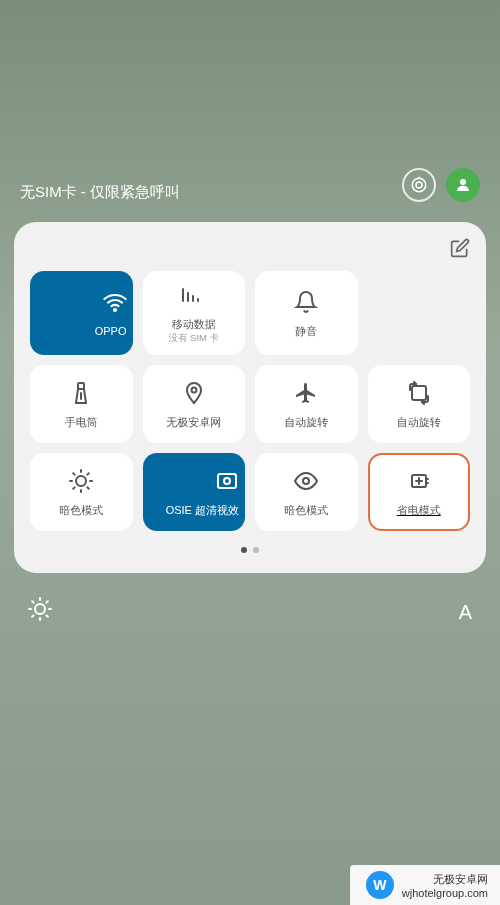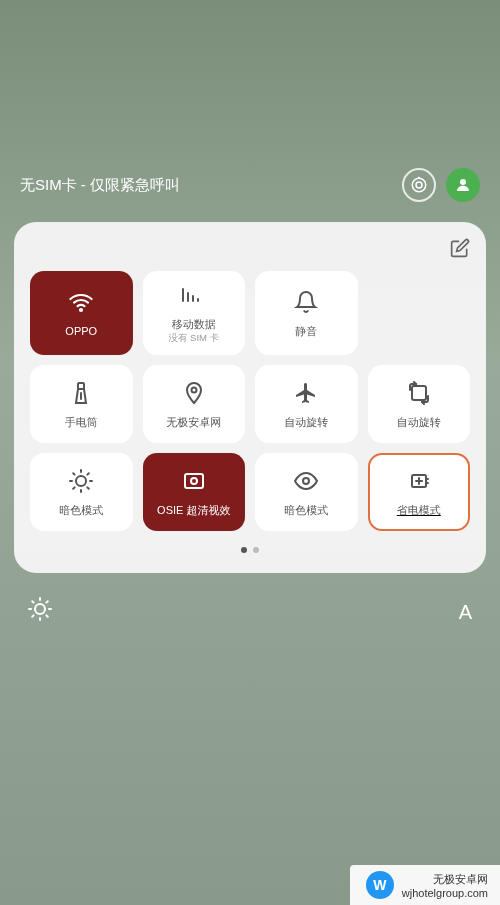--- a/index.html
+++ b/index.html
@@ -39,21 +39,21 @@
       font-weight: 400;
       margin-top: 6px;
       color: rgba(255,255,255,0.95);
     }
 
     
     .top-status {
       position: relative;
       z-index: 10;
       display: flex;
-      align-items: center;
+      align-items: flex-end;
       justify-content: space-between;
       padding: 18px 20px 10px;
       margin-top: 10px;
     }
 
     .sim-text {
       color: white;
       font-size: 15px;
       font-weight: 400;
     }
@@ -112,21 +112,22 @@
       flex-direction: column;
       align-items: center;
       justify-content: center;
       padding: 12px 6px 10px;
       cursor: pointer;
       position: relative;
       min-height: 78px;
     }
 
     .tile.active-green {
-      background: #7f1d1d;
+      background: #0369a1;
+      align-items: flex-end;
     }
 
     .tile.highlighted {
       border: 2.5px solid #e07040;
       text-decoration: underline;
     }
 
     .tile-icon {
       font-size: 22px;
       color: #444;

